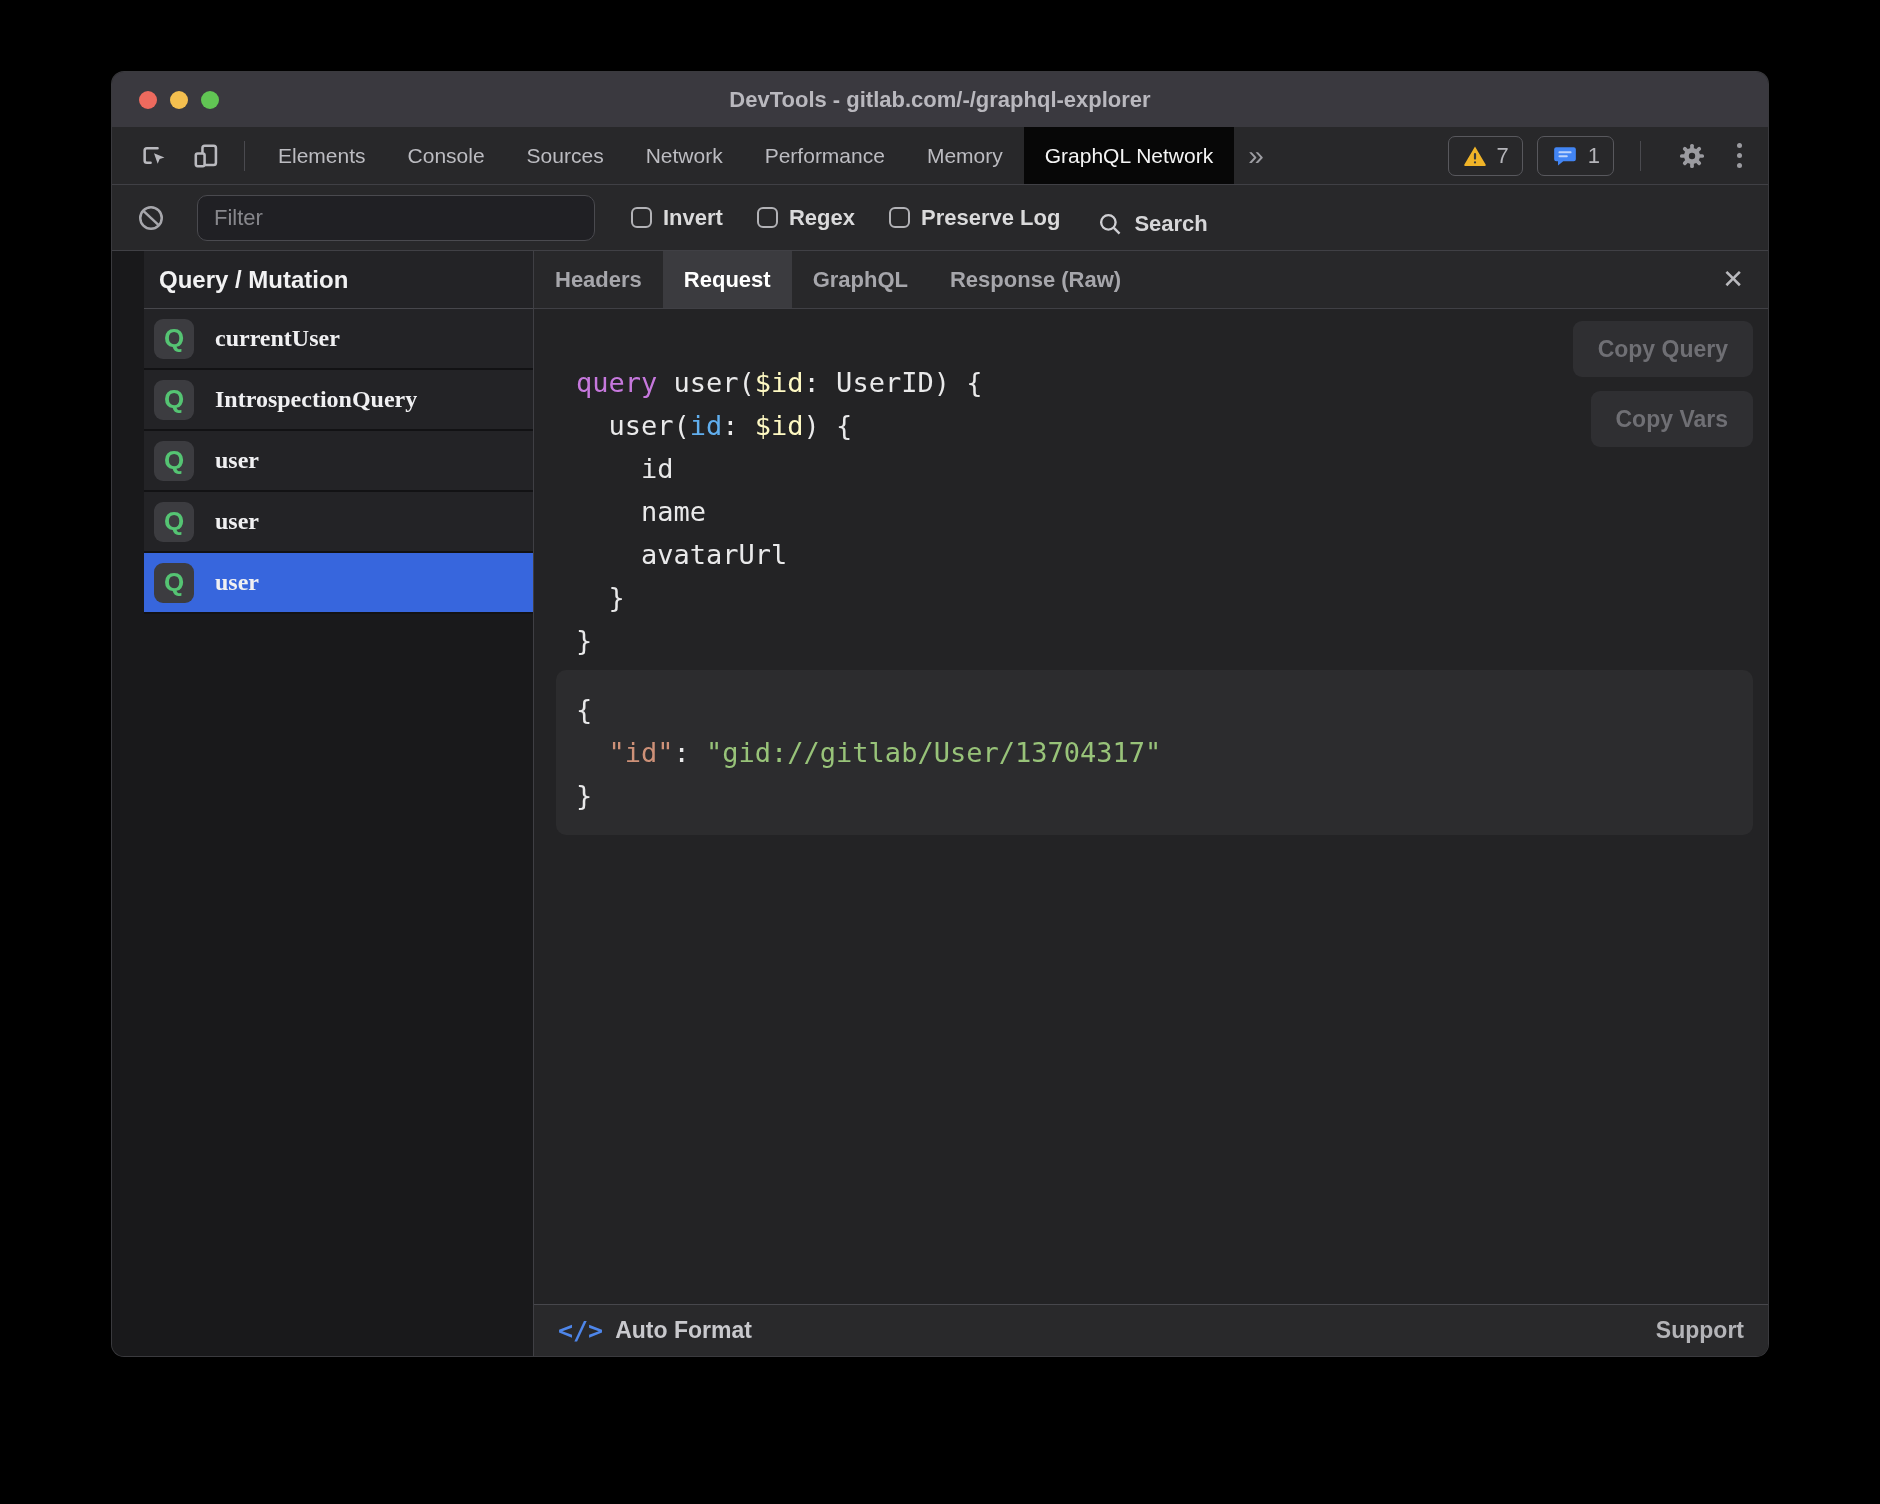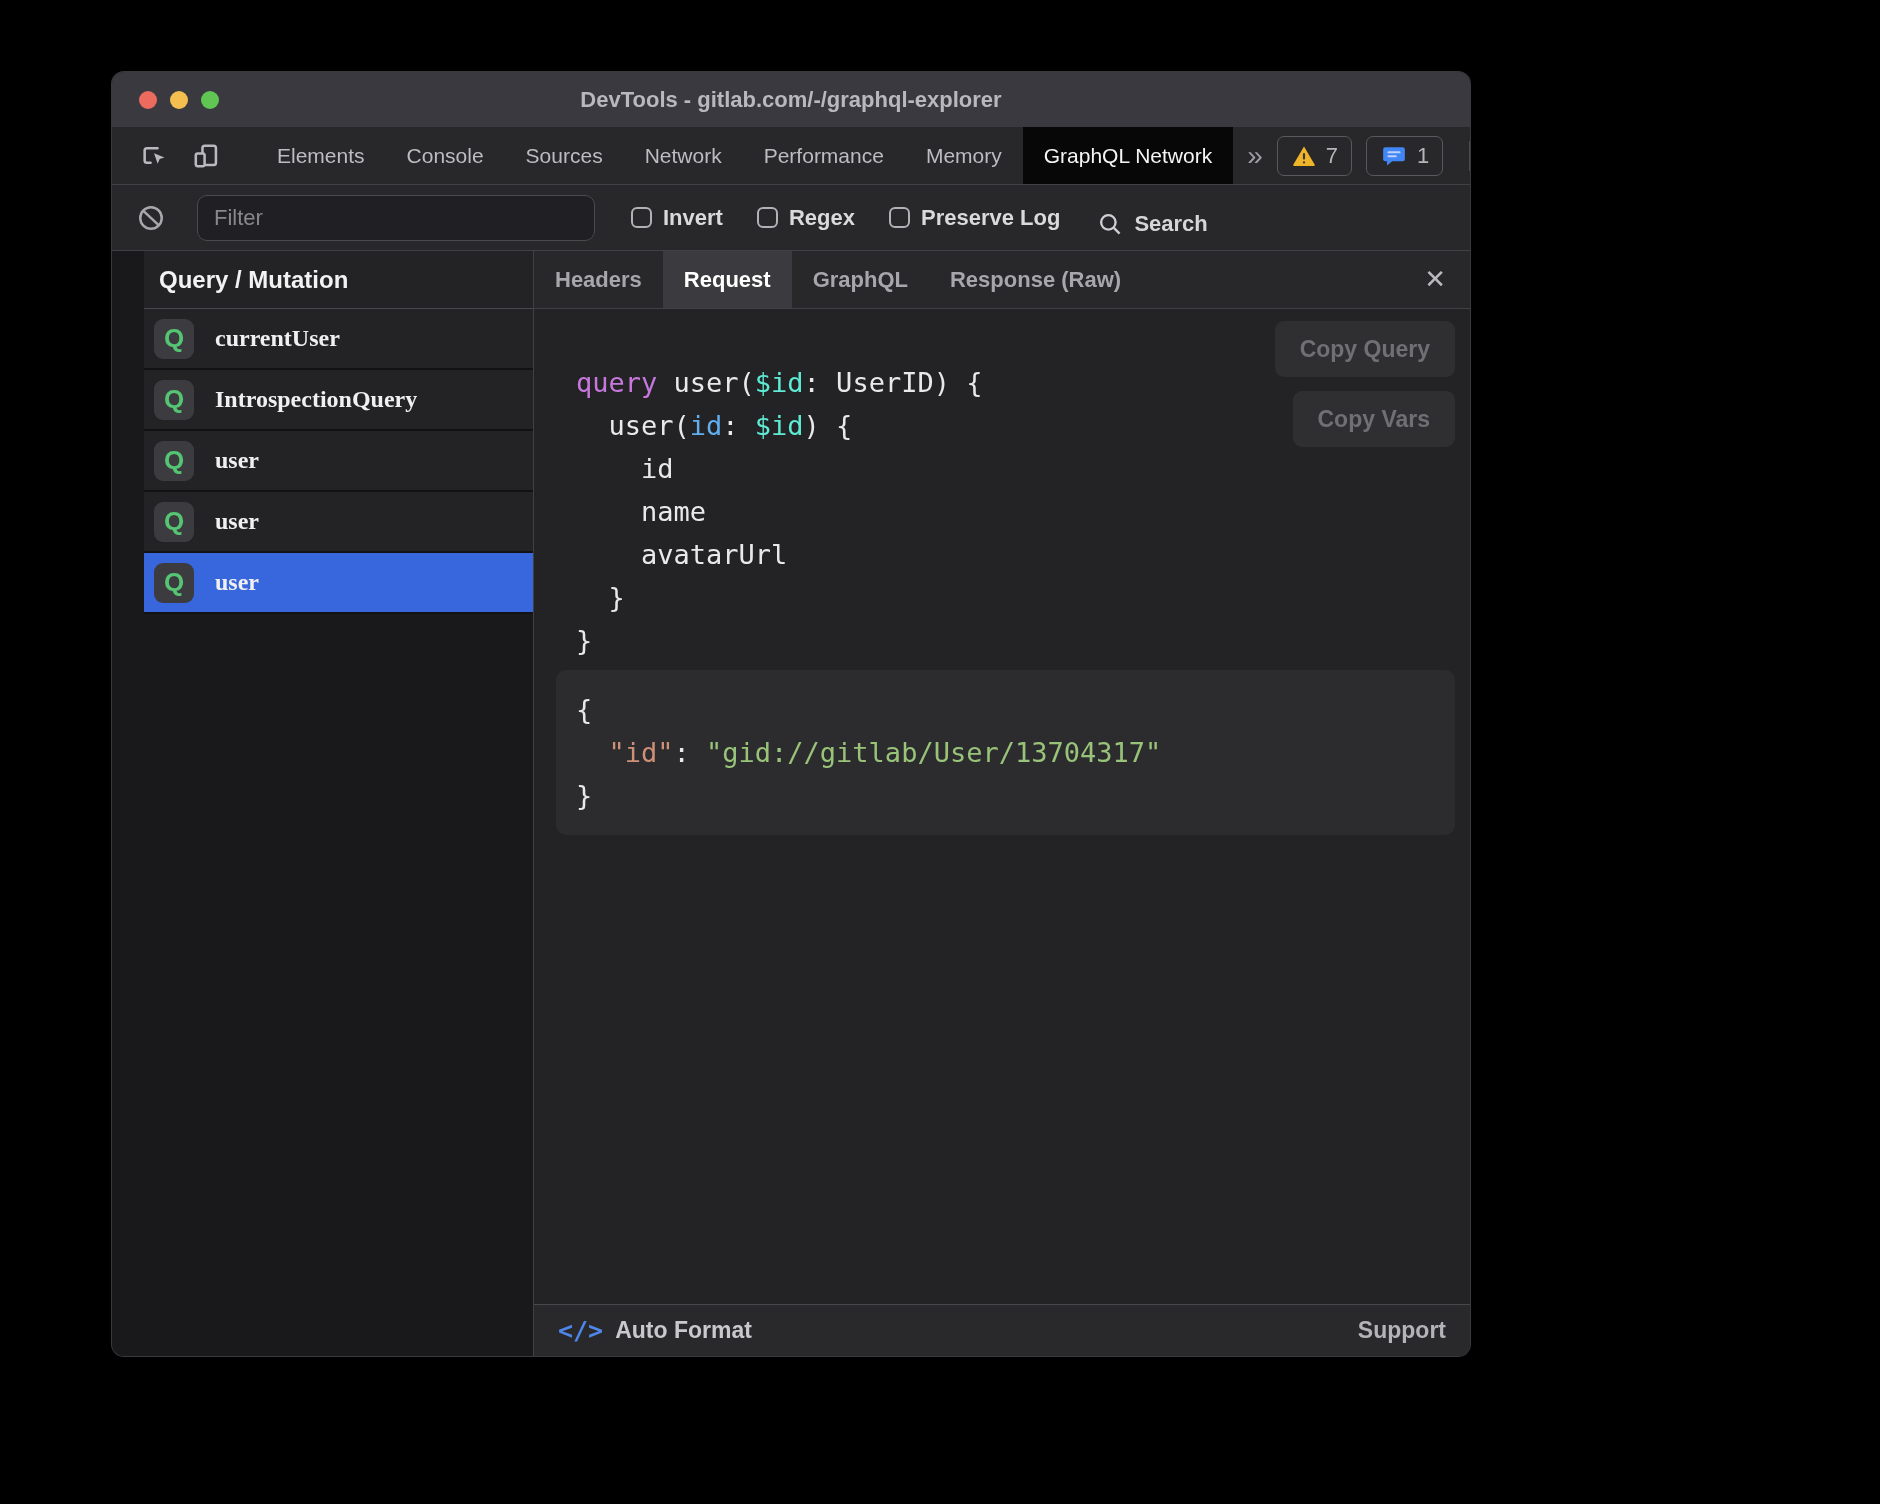--- a/index.html
+++ b/index.html
@@ -1,18 +1,18 @@
 <!DOCTYPE html>
 <html><head>
 <meta charset="utf-8">
 <style>
   * { margin:0; padding:0; box-sizing:border-box; }
   html,body { width:1880px; height:1504px; background:#000; overflow:hidden;
               font-family:"Liberation Sans", sans-serif; }
-  .window { position:absolute; left:112px; top:72px; width:1358px; height:1284px;
+  .window { position:absolute; left:112px; top:72px; width:1656px; height:1284px;
             background:#232325; border-radius:12px; overflow:hidden;
             box-shadow:0 0 0 1px #3a3a3e, 0 24px 70px rgba(0,0,0,.6);
             display:flex; flex-direction:column; }
 
   
   .titlebar { height:55px; background:#3a393f; position:relative; flex:0 0 auto;
               display:flex; align-items:center; justify-content:center; }
   .lights { position:absolute; left:27px; top:0; height:100%; display:flex; align-items:center; gap:13px; }
   .light { width:18px; height:18px; border-radius:50%; display:inline-block; }
   .light.red{ background:#ed6a5e; } .light.yellow{ background:#f4bf4f; } .light.green{ background:#61c554; }
@@ -69,21 +69,21 @@
   .rtab.active { background:#3b3b3f; color:#ffffff; }
   .close-x { margin-left:auto; display:flex; align-items:center; padding:0 24px;
              color:#b9b9bd; font-size:26px; cursor:pointer; }
 
   .req-body { flex:1; position:relative; overflow:hidden; }
   .code { margin:52px 0 0 42px; font-family:"DejaVu Sans Mono", monospace;
           font-size:27px; line-height:43px; white-space:pre; }
   .cline { white-space:pre; }
   .tok-pl  { color:#e9e9ea; }
   .tok-kw  { color:#c678dd; }
-  .tok-var { color:#5eead4; }
+  .tok-var { color:#fef9c3; }
   .tok-attr{ color:#61afef; }
   .tok-key { color:#ce9178; }
   .tok-str { color:#98c379; }
   .varsbox { margin:8px 15px 0 22px; background:#2c2c2e; border-radius:10px;
              padding:18px 20px; font-family:"DejaVu Sans Mono", monospace;
              font-size:27px; line-height:43px; }
   .copy-stack { position:absolute; top:12px; right:15px; display:flex; flex-direction:column;
                 align-items:flex-end; gap:14px; }
   .copybtn { background:#2f2f32; color:#6f6f74; border:none; border-radius:9px; height:56px;
              padding:0 25px; font-size:23px; font-weight:700; font-family:"Liberation Sans",sans-serif;

